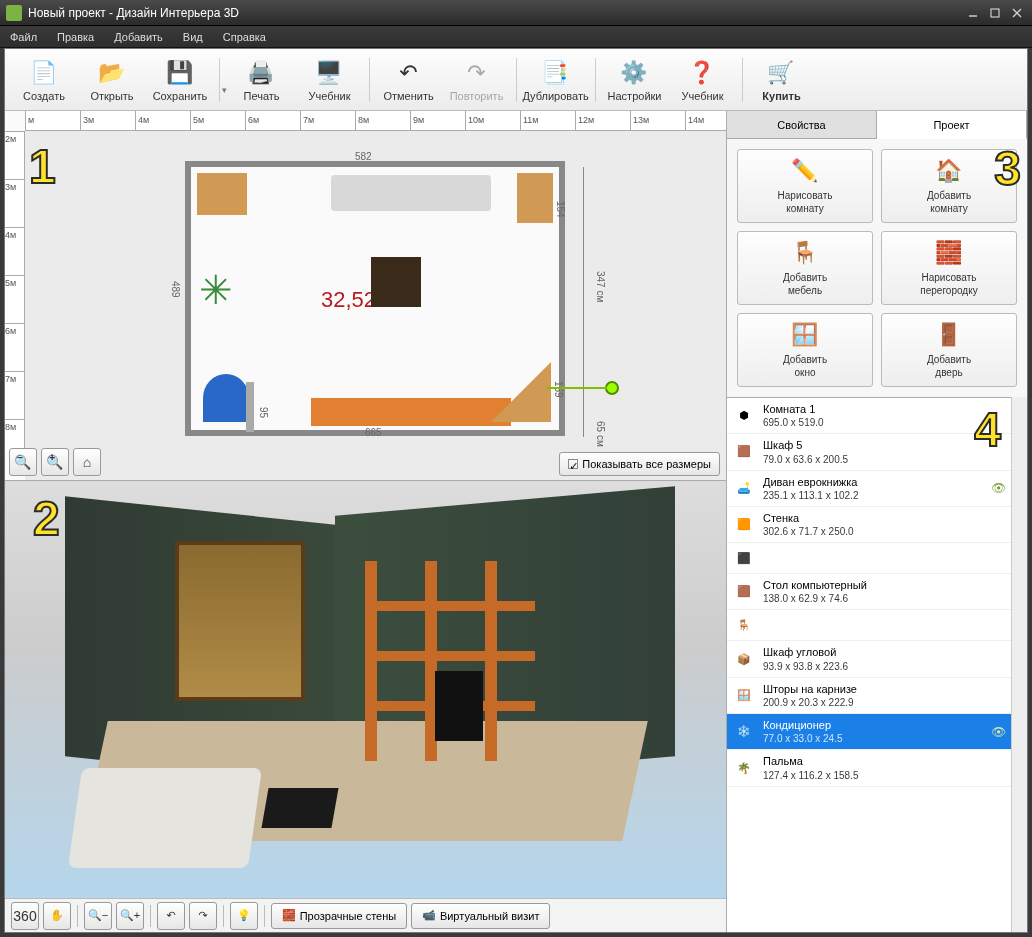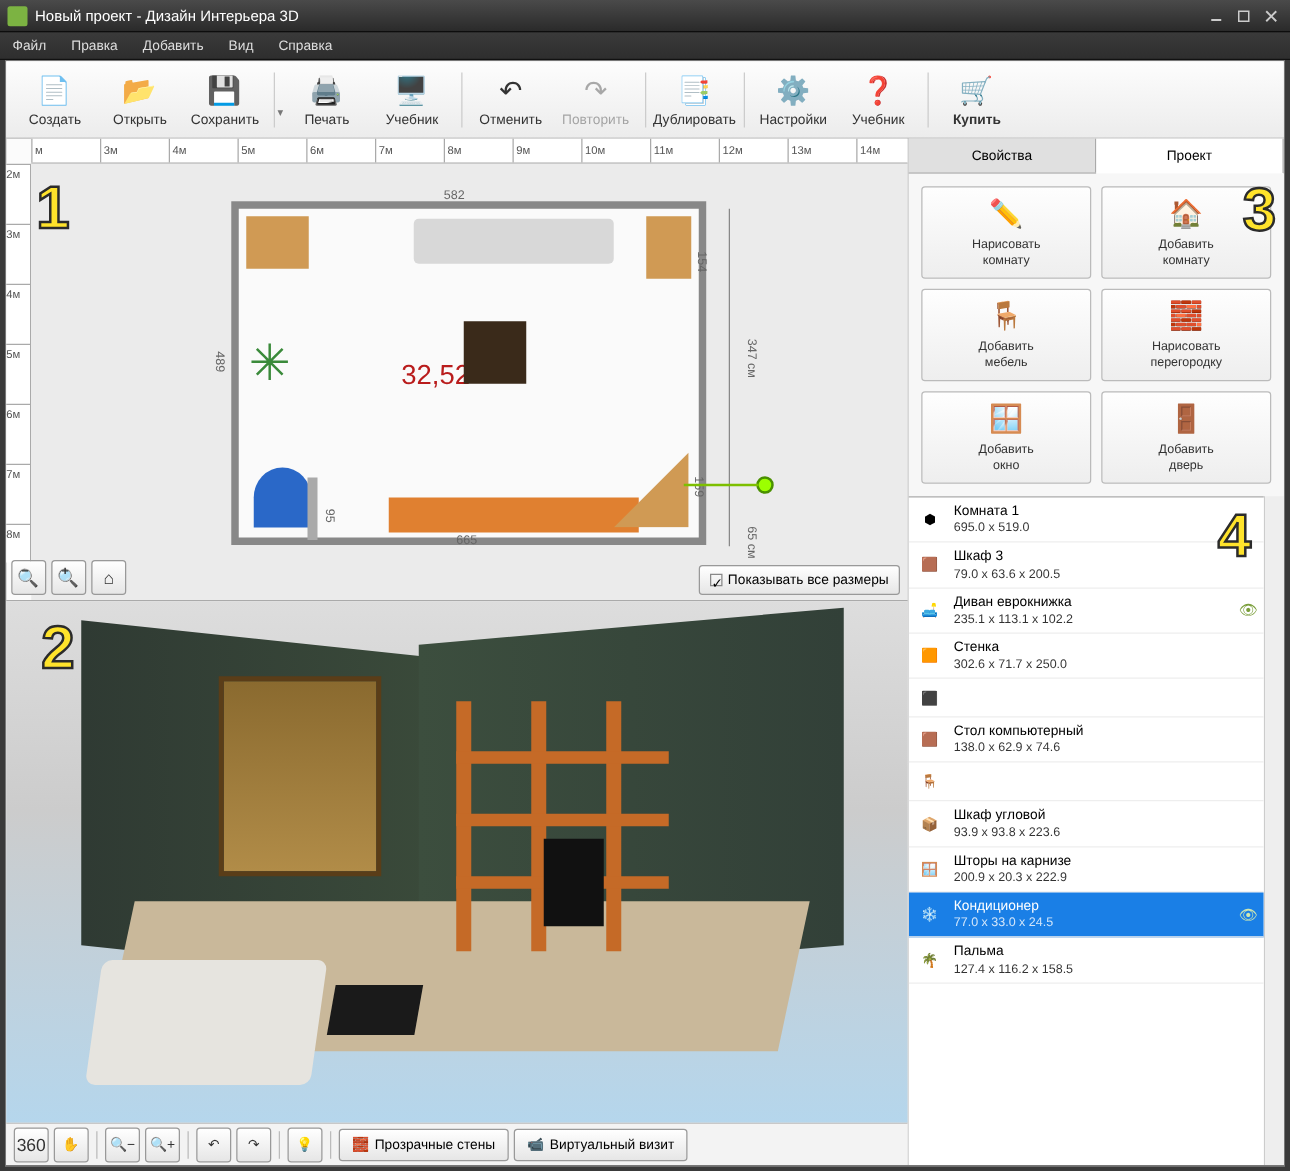--- a/index.html
+++ b/index.html
@@ -320,21 +320,21 @@
               <div class="oicon">⬢</div>
               <div class="otxt">
                 <div>Комната 1</div>
                 <div class="dims">695.0 x 519.0</div>
               </div>
               <div class="eye"></div>
             </div>
             <div class="orow">
               <div class="oicon">🟫</div>
               <div class="otxt">
-                <div>Шкаф 3</div>
+                <div>Шкаф 5</div>
                 <div class="dims">79.0 x 63.6 x 200.5</div>
               </div>
               <div class="eye"></div>
             </div>
             <div class="orow">
               <div class="oicon">🛋️</div>
               <div class="otxt">
                 <div>Диван еврокнижка</div>
                 <div class="dims">235.1 x 113.1 x 102.2</div>
               </div>

